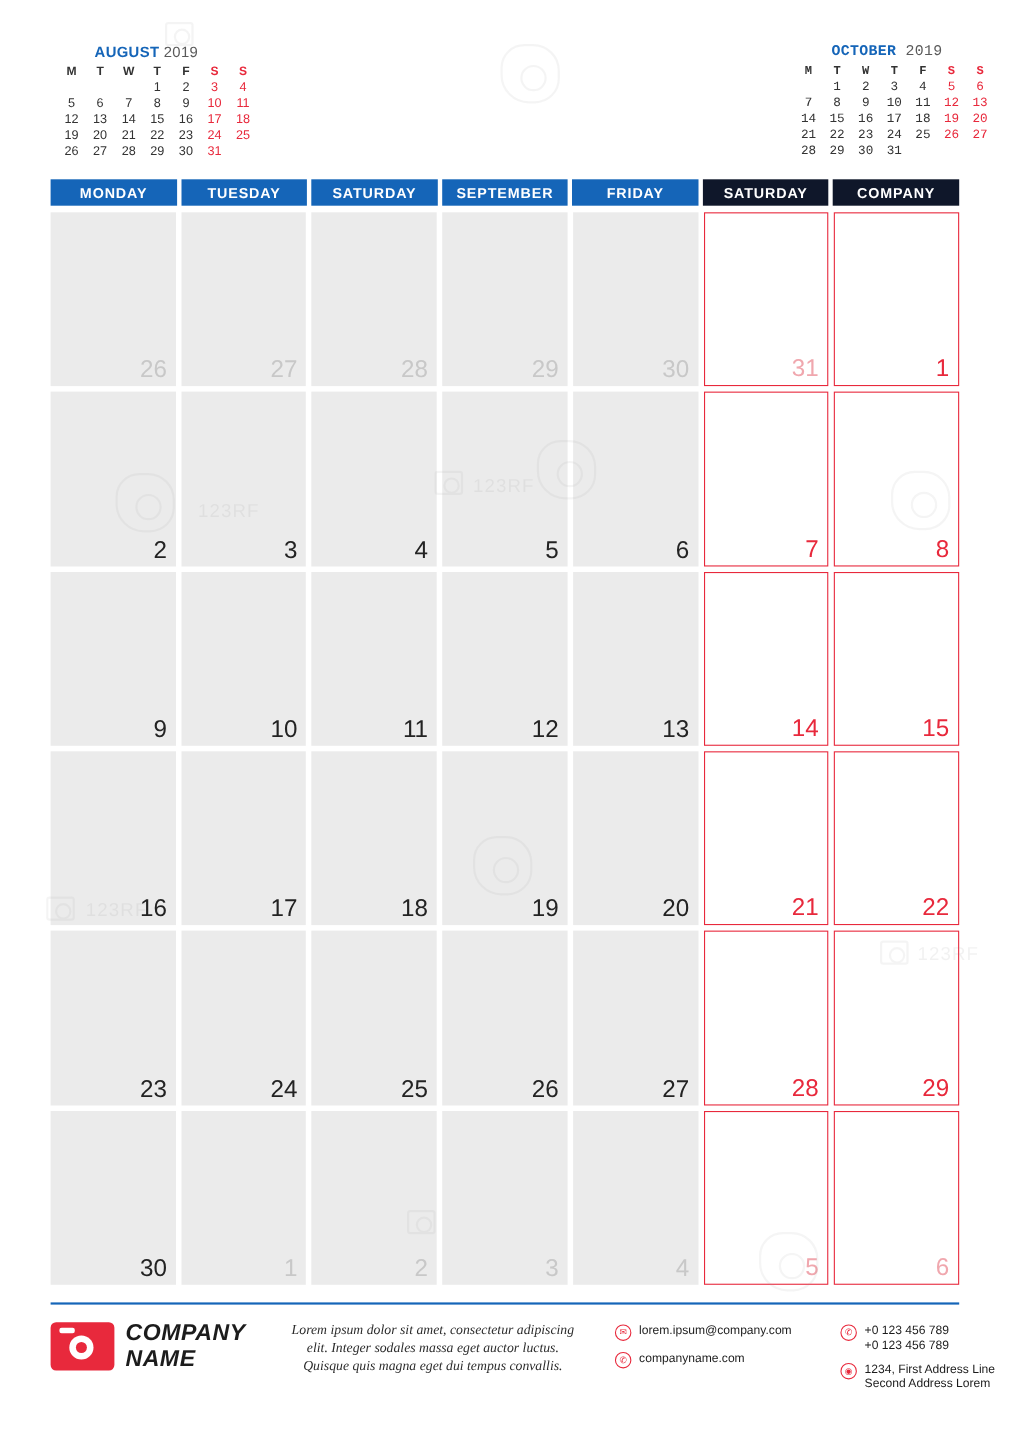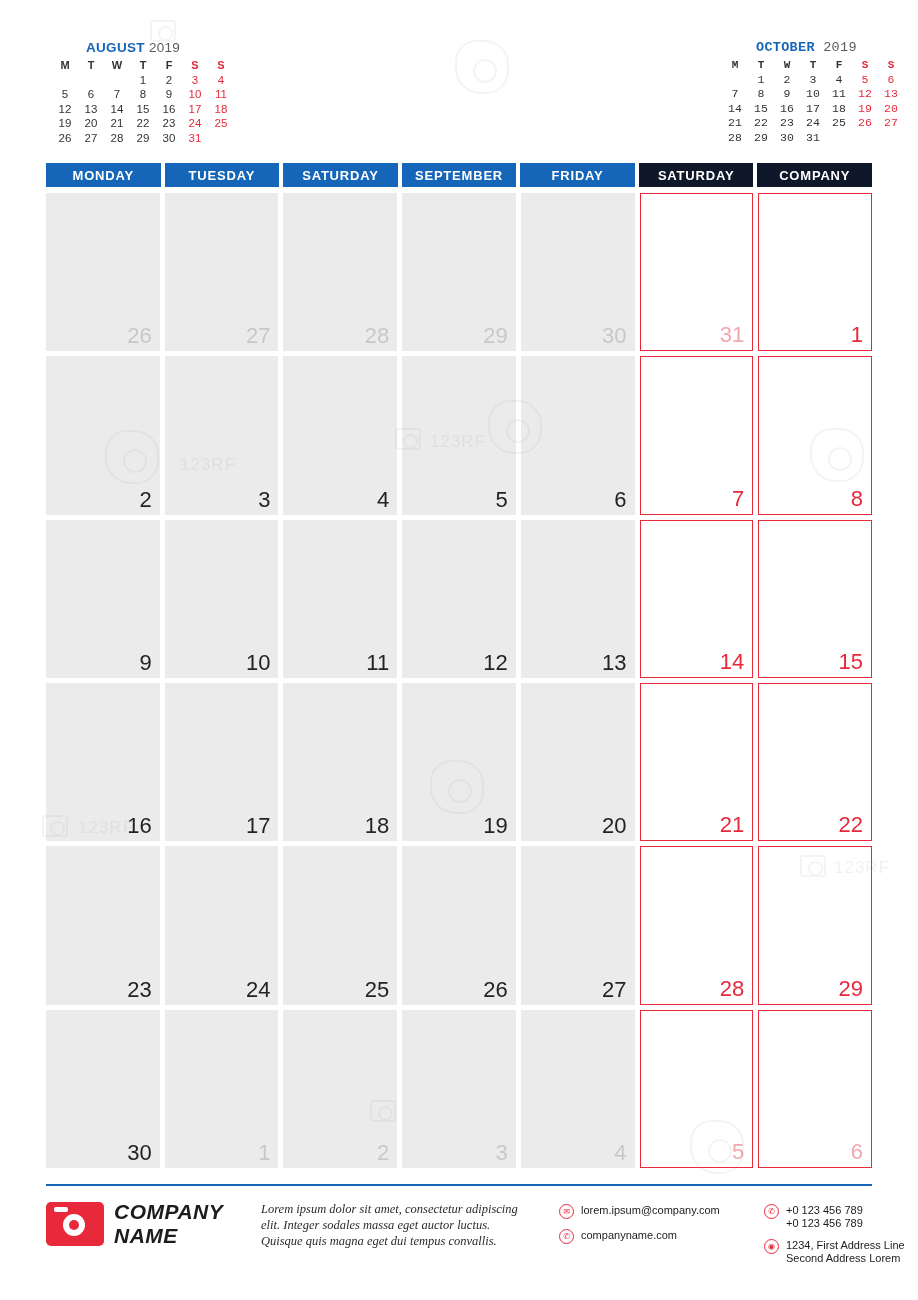--- a/index.html
+++ b/index.html
@@ -185,21 +185,21 @@
   }
   .lorem {
     position: absolute;
     left: 215px; top: 6px;
     width: 265px;
     font-family: "Liberation Serif", serif;
     font-style: italic;
     font-size: 12.5px;
     color: #2b2b2b;
     line-height: 16px;
-    text-align: left;
+    text-align: center;
   }
   .contact-col {
     position: absolute;
     top: 8px;
     font-size: 11px;
     color: #1c1c1c;
   }
   .contact-col.mid { left: 513px; }
   .contact-col.right { left: 718px; }
   .crow {

